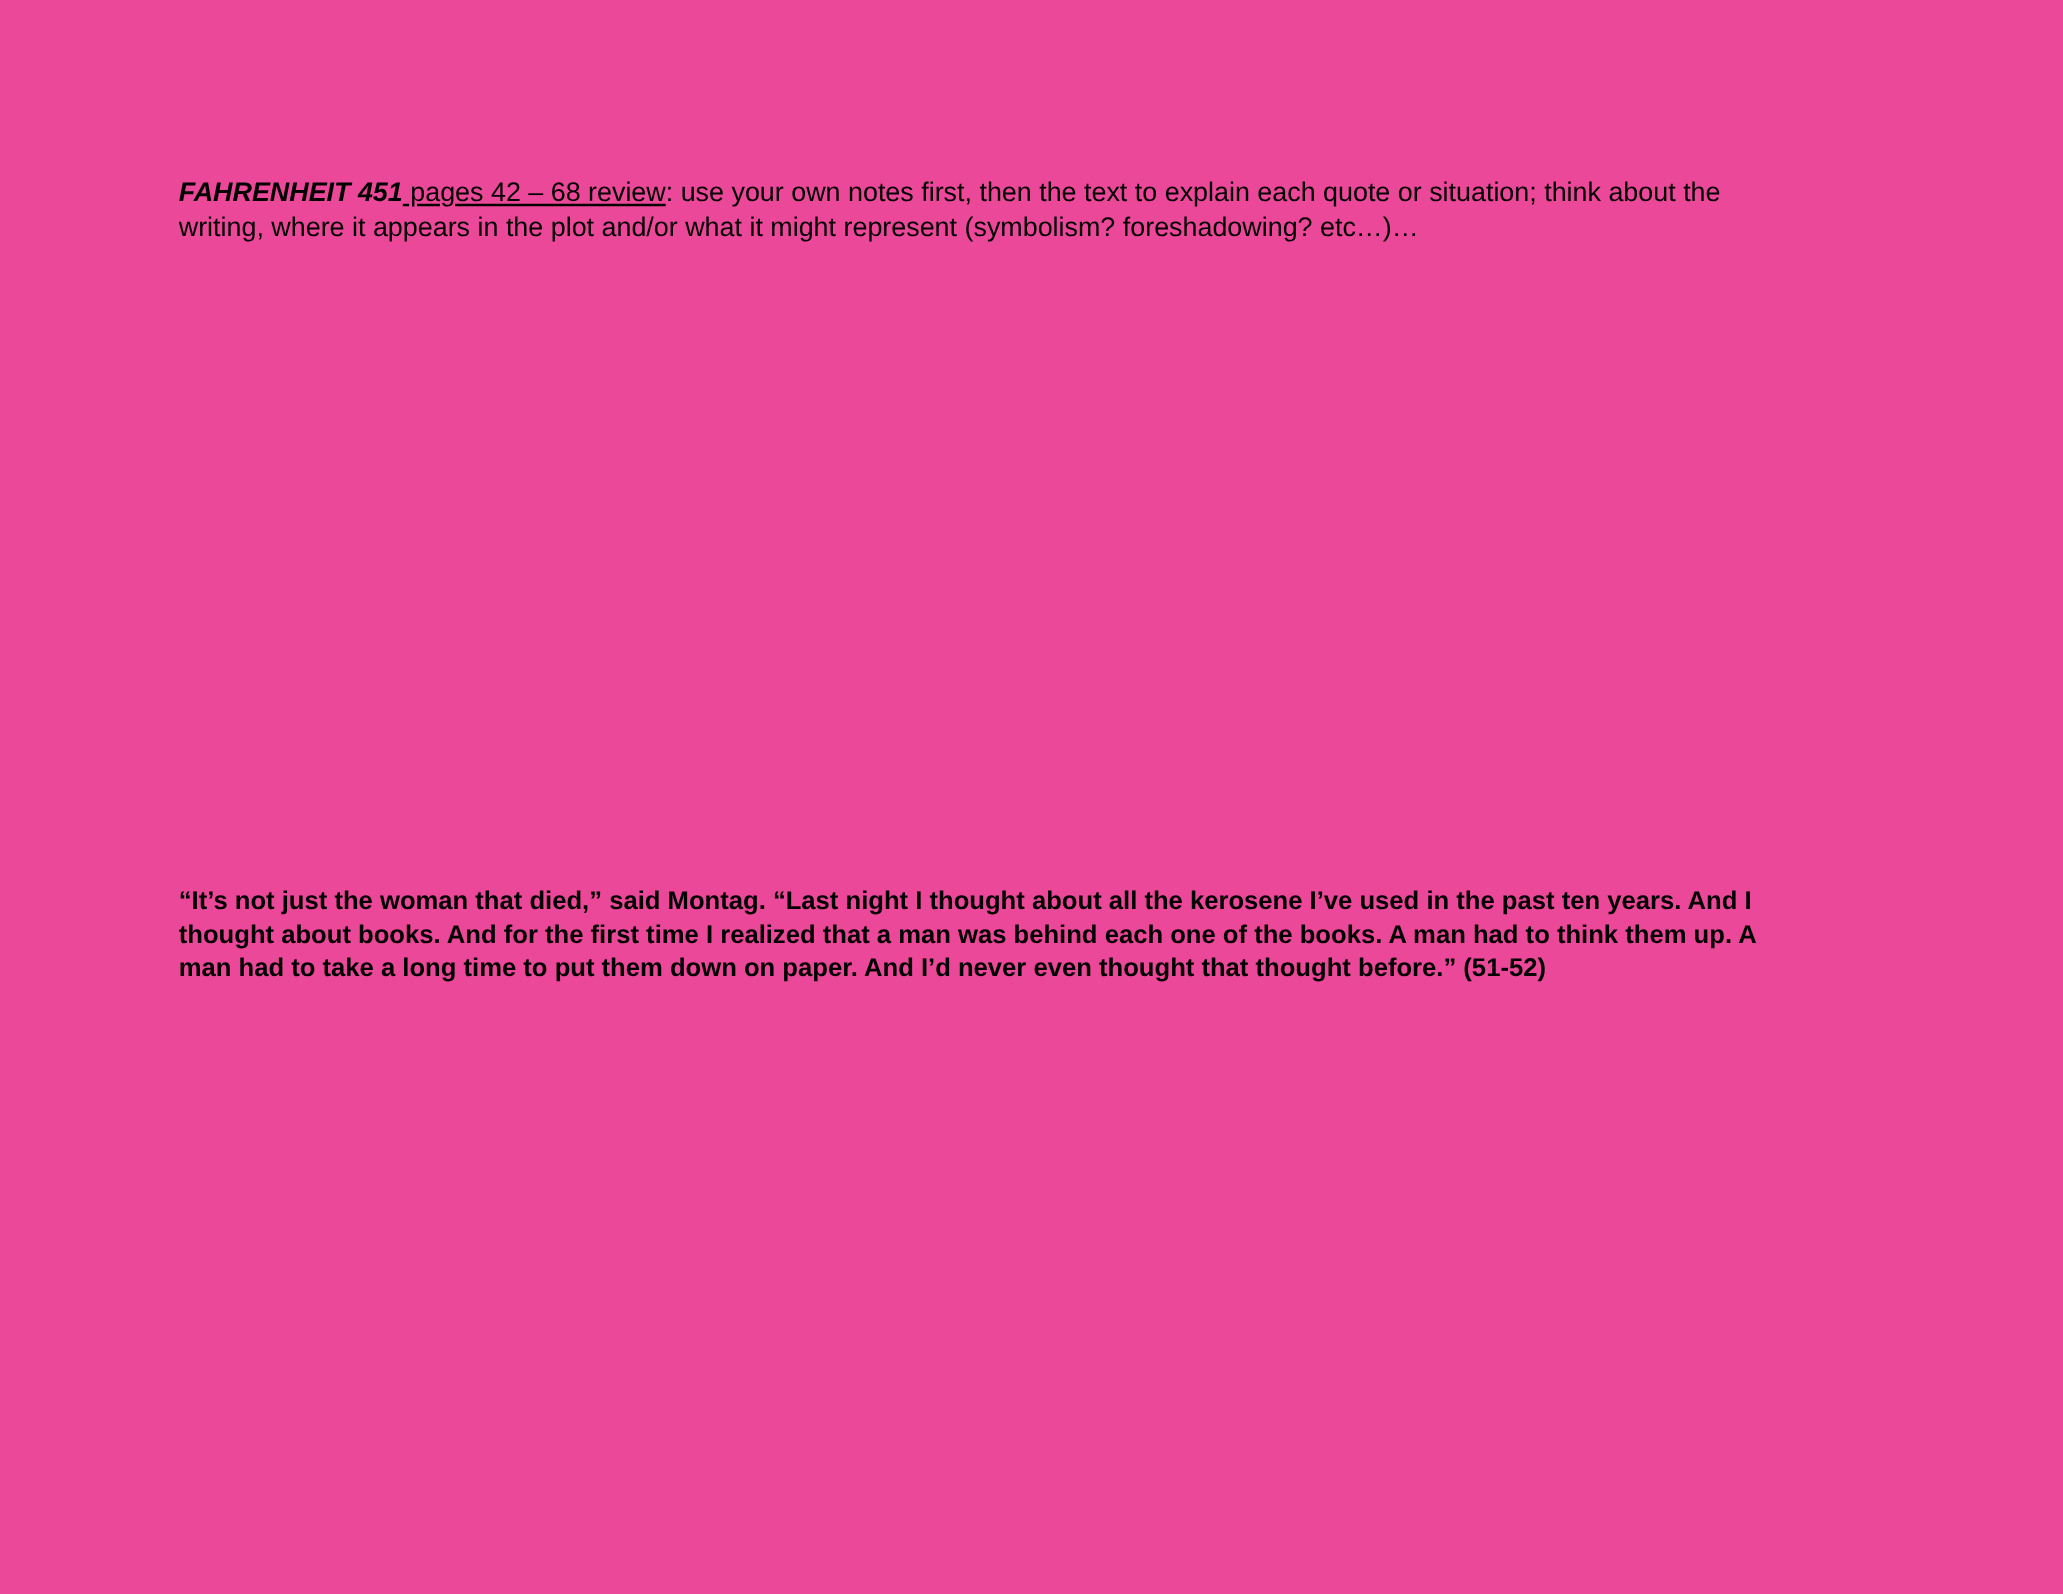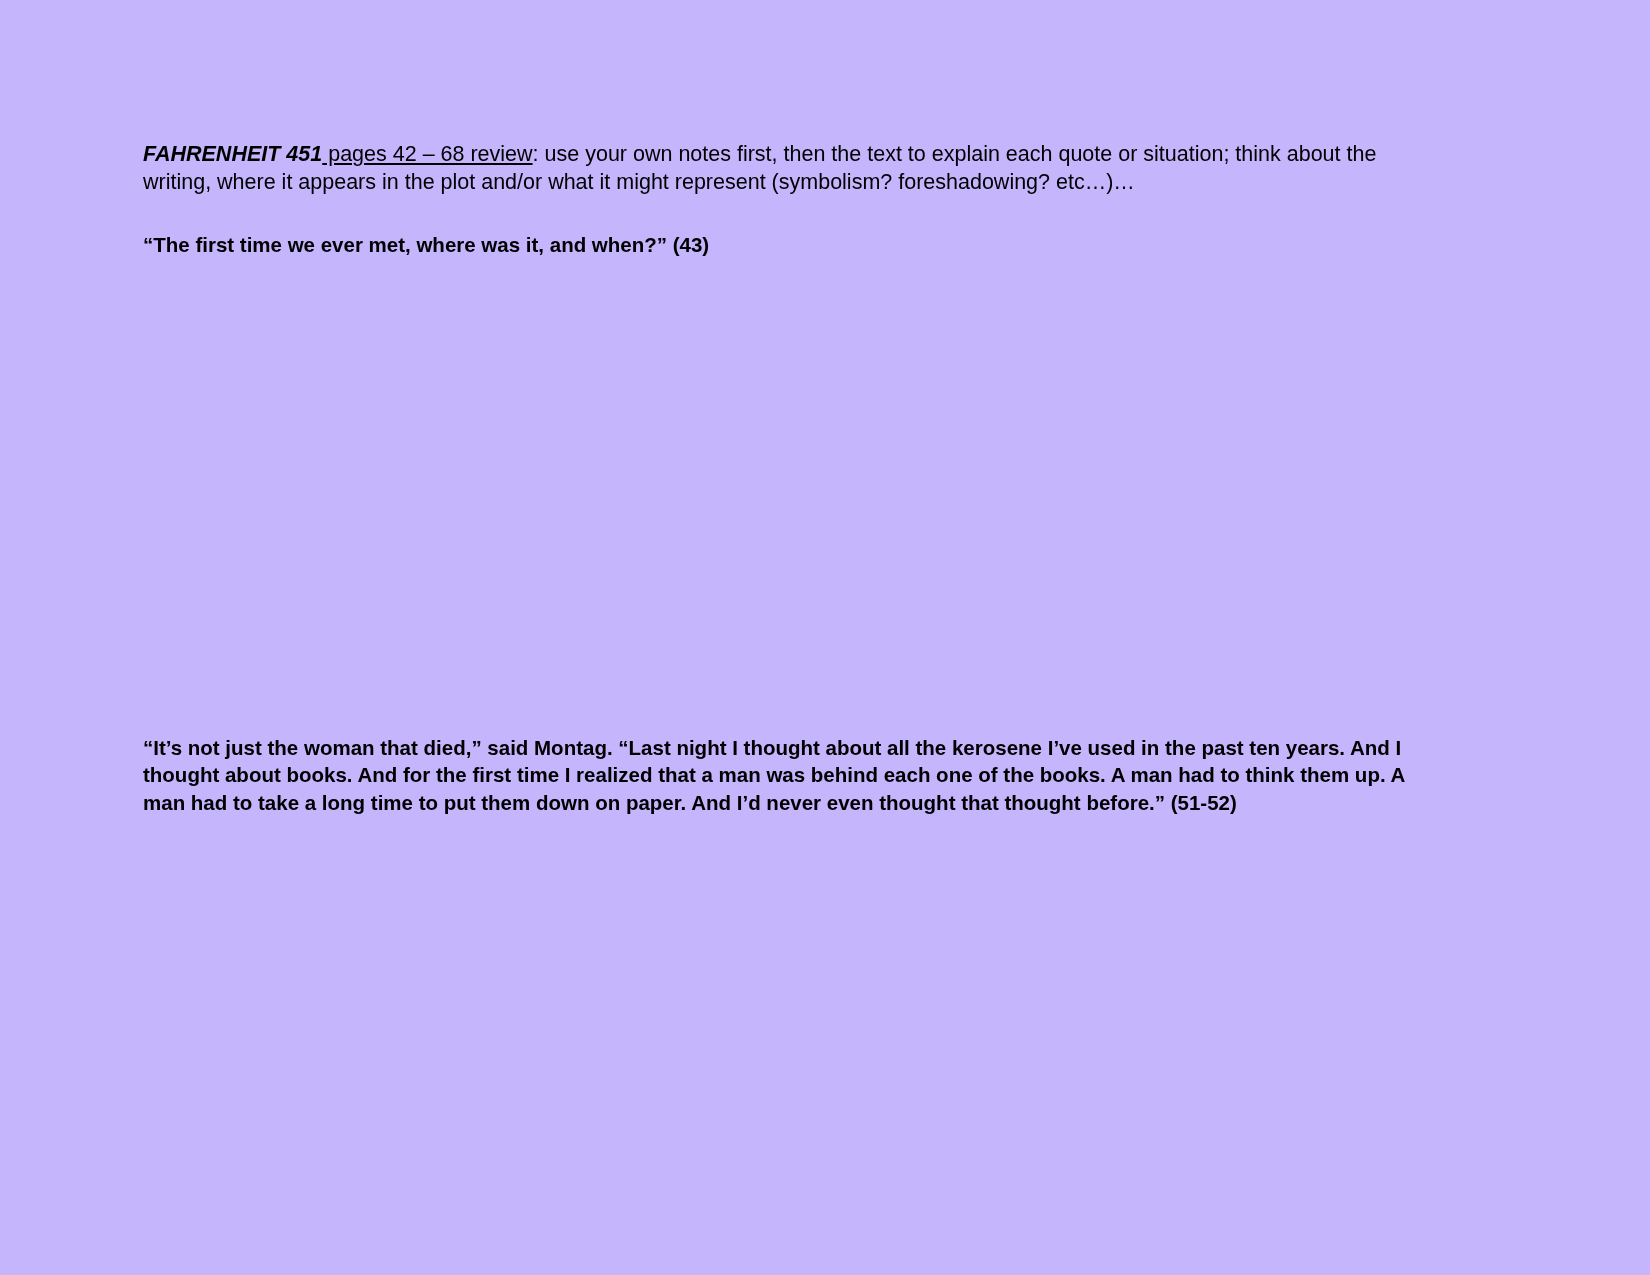--- a/index.html
+++ b/index.html
@@ -11,21 +11,21 @@
     width: 1650px;
     height: 1275px;
     font-family: "Liberation Sans", sans-serif;
     color: #000000;
     overflow: hidden;
   }
   .page {
     position: relative;
     width: 1650px;
     height: 1275px;
-    background: #c4b5fd;
+    background: #ec4899;
   }
   .content {
     position: absolute;
     left: 143px;
     top: 140px;
     width: 1270px;
   }
   .para {
     font-size: 21.5px;
     line-height: 1.32;
@@ -53,21 +53,20 @@
   .block-3 { }
 </style>
 </head>
 <body>
 
 <div class="page">
   <div class="content">
 
     <p class="para intro"><span class="title">FAHRENHEIT 451</span><span class="underlined"> pages 42 – 68 review</span><span>: use your own notes first, then the text to explain each quote or situation; think about the writing, where it appears in the plot and/or what it might represent (symbolism? foreshadowing? etc…)…</span></p>
 
-    <p class="quote block-1">“The first time we ever met, where was it, and when?” (43)</p>
 
     <div class="spacer-1"></div>
 
 
     <div class="spacer-2"></div>
 
     <p class="quote block-3">“It’s not just the woman that died,” said Montag.  “Last night I thought about all the kerosene I’ve used in the past ten years.  And I thought about books.  And for the first time I realized that a man was behind each one of the books.  A man had to think them up.  A man had to take a long time to put them down on paper.  And I’d never even thought that thought before.” (51-52)</p>
 
   </div>
 </div>

